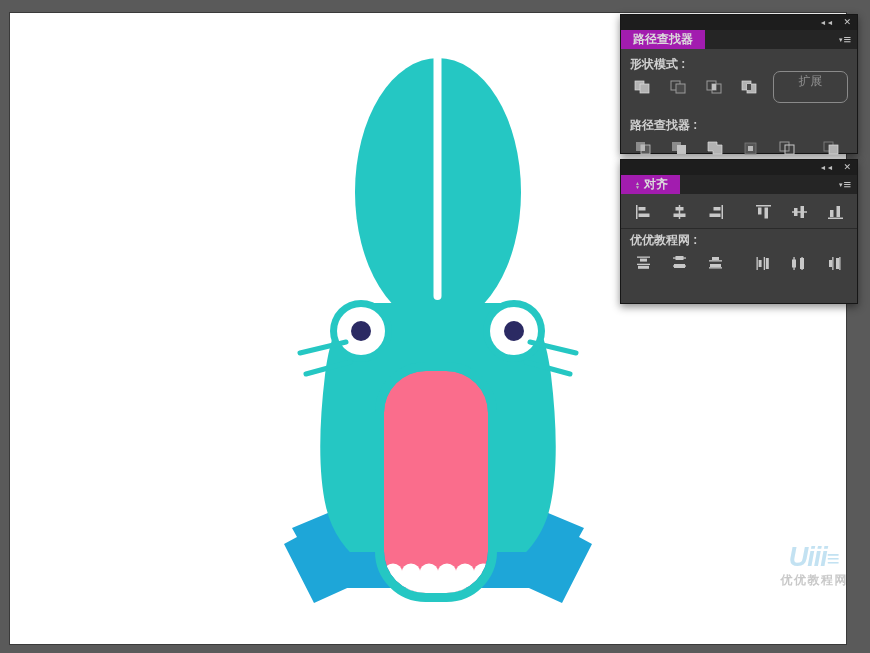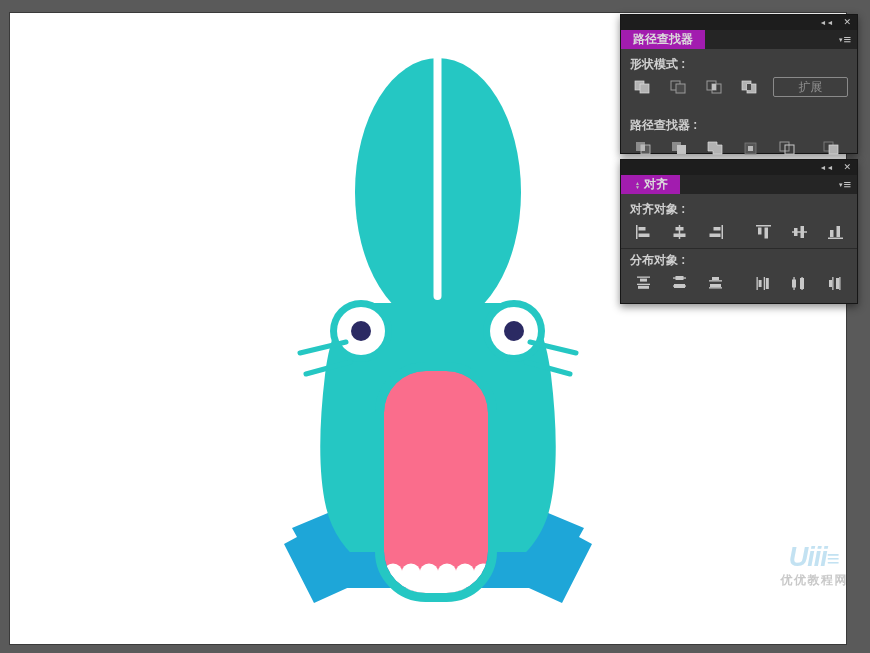--- a/index.html
+++ b/index.html
@@ -25,22 +25,22 @@
                 color:#c4c4c4; cursor:pointer; }
   .panel-menu .tri { font-size:7px; }
   .panel-menu .bars { font-size:13px; line-height:13px; }
   .panel-body { padding:5px 9px 4px 9px; }
   .sec-label { font-weight:bold; color:#d0d0d0; margin:2px 0 2px 0; line-height:16px; }
   .irow { display:flex; align-items:center; height:26px; }
   .ib { width:26px; height:22px; display:flex; align-items:center; justify-content:center;
         margin-right:10px; cursor:pointer; border-radius:2px; }
   .ib:last-child { margin-right:0; }
   .sp { flex:1; }
-  .expand-btn { margin-left:auto; width:76px; height:20px; border:1px solid #8a8a8a;
-                border-radius:2px; color:#8f8f8f; text-align:center; line-height:18px;
+  .expand-btn { margin-left:auto; width:76px; height:32px; border:1px solid #8a8a8a;
+                border-radius:7px; color:#8f8f8f; text-align:center; line-height:18px;
                 background:transparent; font-size:12px; }
   .divider { border:none; border-top:1px solid #2a2a2a; margin:3px -9px 3px -9px; }
 
   
   .watermark { position:absolute; right:22px; bottom:64px; z-index:2; text-align:center;margin-left:23px; }
   .wm-logo { font-size:27px; font-weight:bold; font-style:italic; letter-spacing:-1px; line-height:24px; }
   .wm-mark { font-style:normal; font-size:22px; letter-spacing:0; }
   .wm-site { font-size:12px; font-weight:bold; letter-spacing:1.5px; line-height:18px; }
 </style>
 </head>
@@ -203,21 +203,20 @@
             <span>▼</span>
           </span>
         <span>对齐</span>
       </div>
       <div class="panel-menu">
         <span class="tri">▾</span>
         <span class="bars">≡</span>
       </div>
     </div>
     <div class="panel-body">
-      <div class="sec-label">对齐对象 :</div>
       <div class="irow">
         <div class="ib">
           <svg width="17" height="16" viewBox="0 0 17 16" fill="#c8c8c8">
             <rect x="1" y="1" width="1.5" height="14"></rect>
               <rect x="3.5" y="3" width="7" height="3.5"></rect>
               <rect x="3.5" y="9.5" width="11" height="3.5"></rect>
           </svg>
         </div>
         <div class="ib">
           <svg width="17" height="16" viewBox="0 0 17 16" fill="#c8c8c8">
@@ -250,21 +249,21 @@
         </div>
         <div class="ib">
           <svg width="17" height="16" viewBox="0 0 17 16" fill="#c8c8c8">
             <rect x="1" y="13.5" width="15" height="1.5"></rect>
               <rect x="3" y="6" width="3.5" height="7"></rect>
               <rect x="9.5" y="2" width="3.5" height="11"></rect>
           </svg>
         </div>
       </div>
       <hr class="divider">
-      <div class="sec-label">分布对象 :</div>
+      <div class="sec-label">优优教程网 :</div>
       <div class="irow">
         <div class="ib">
           <svg width="17" height="16" viewBox="0 0 17 16" fill="#c8c8c8">
             <rect x="2" y="1.5" width="13" height="1.3"></rect>
               <rect x="5" y="3.6" width="7" height="3"></rect>
             <rect x="2" y="8.7" width="13" height="1.3"></rect>
               <rect x="3" y="10.8" width="11" height="3"></rect>
           </svg>
         </div>
         <div class="ib">

